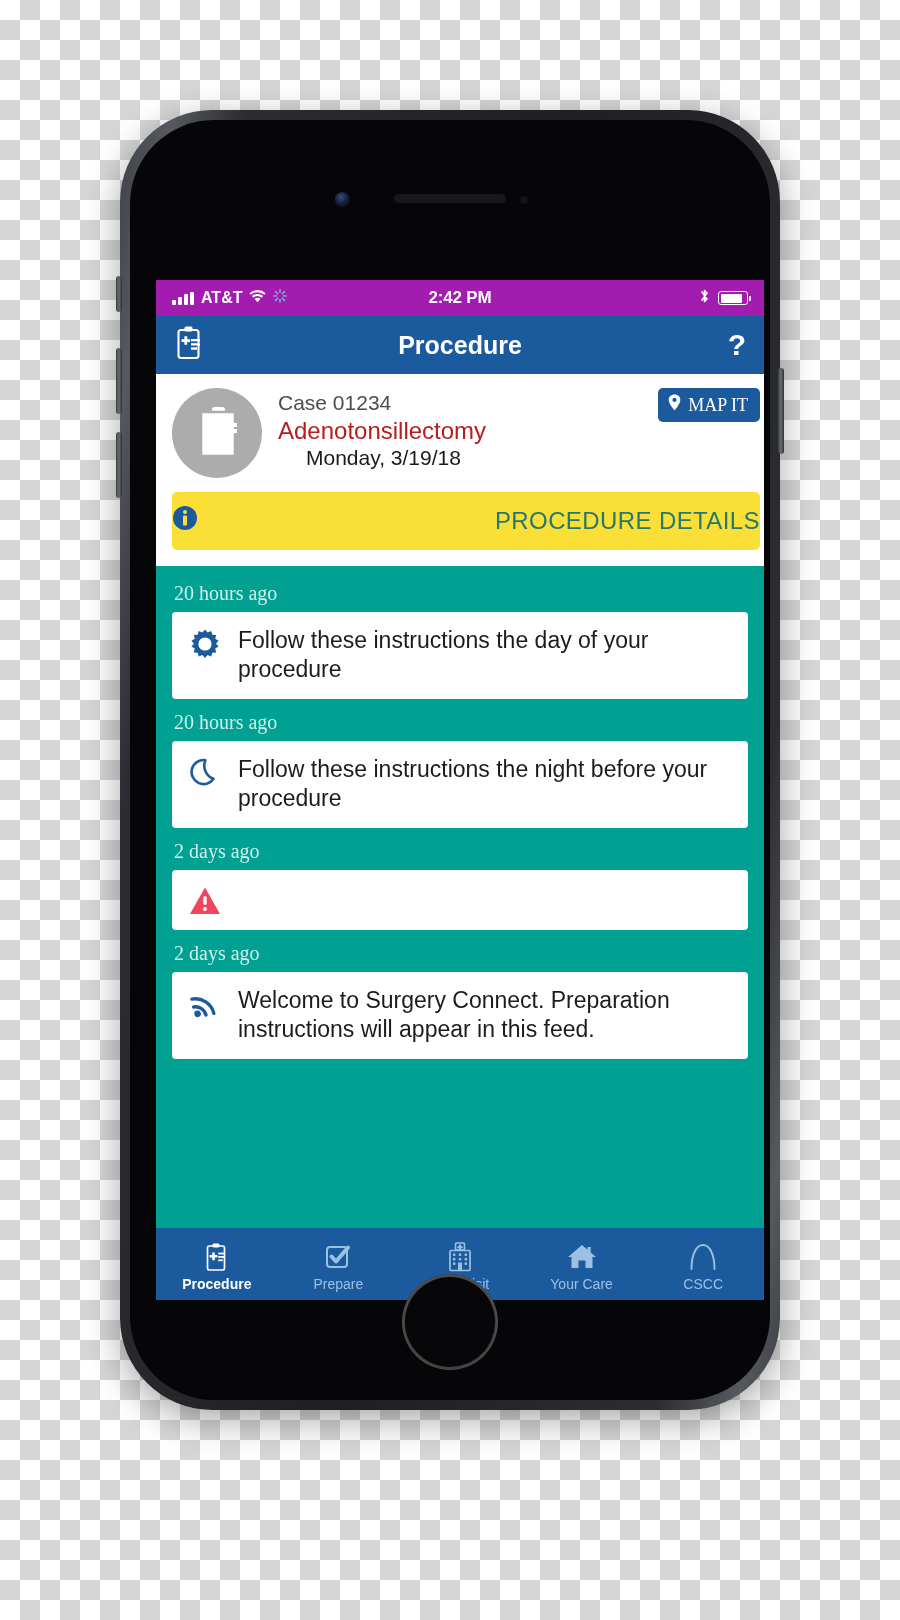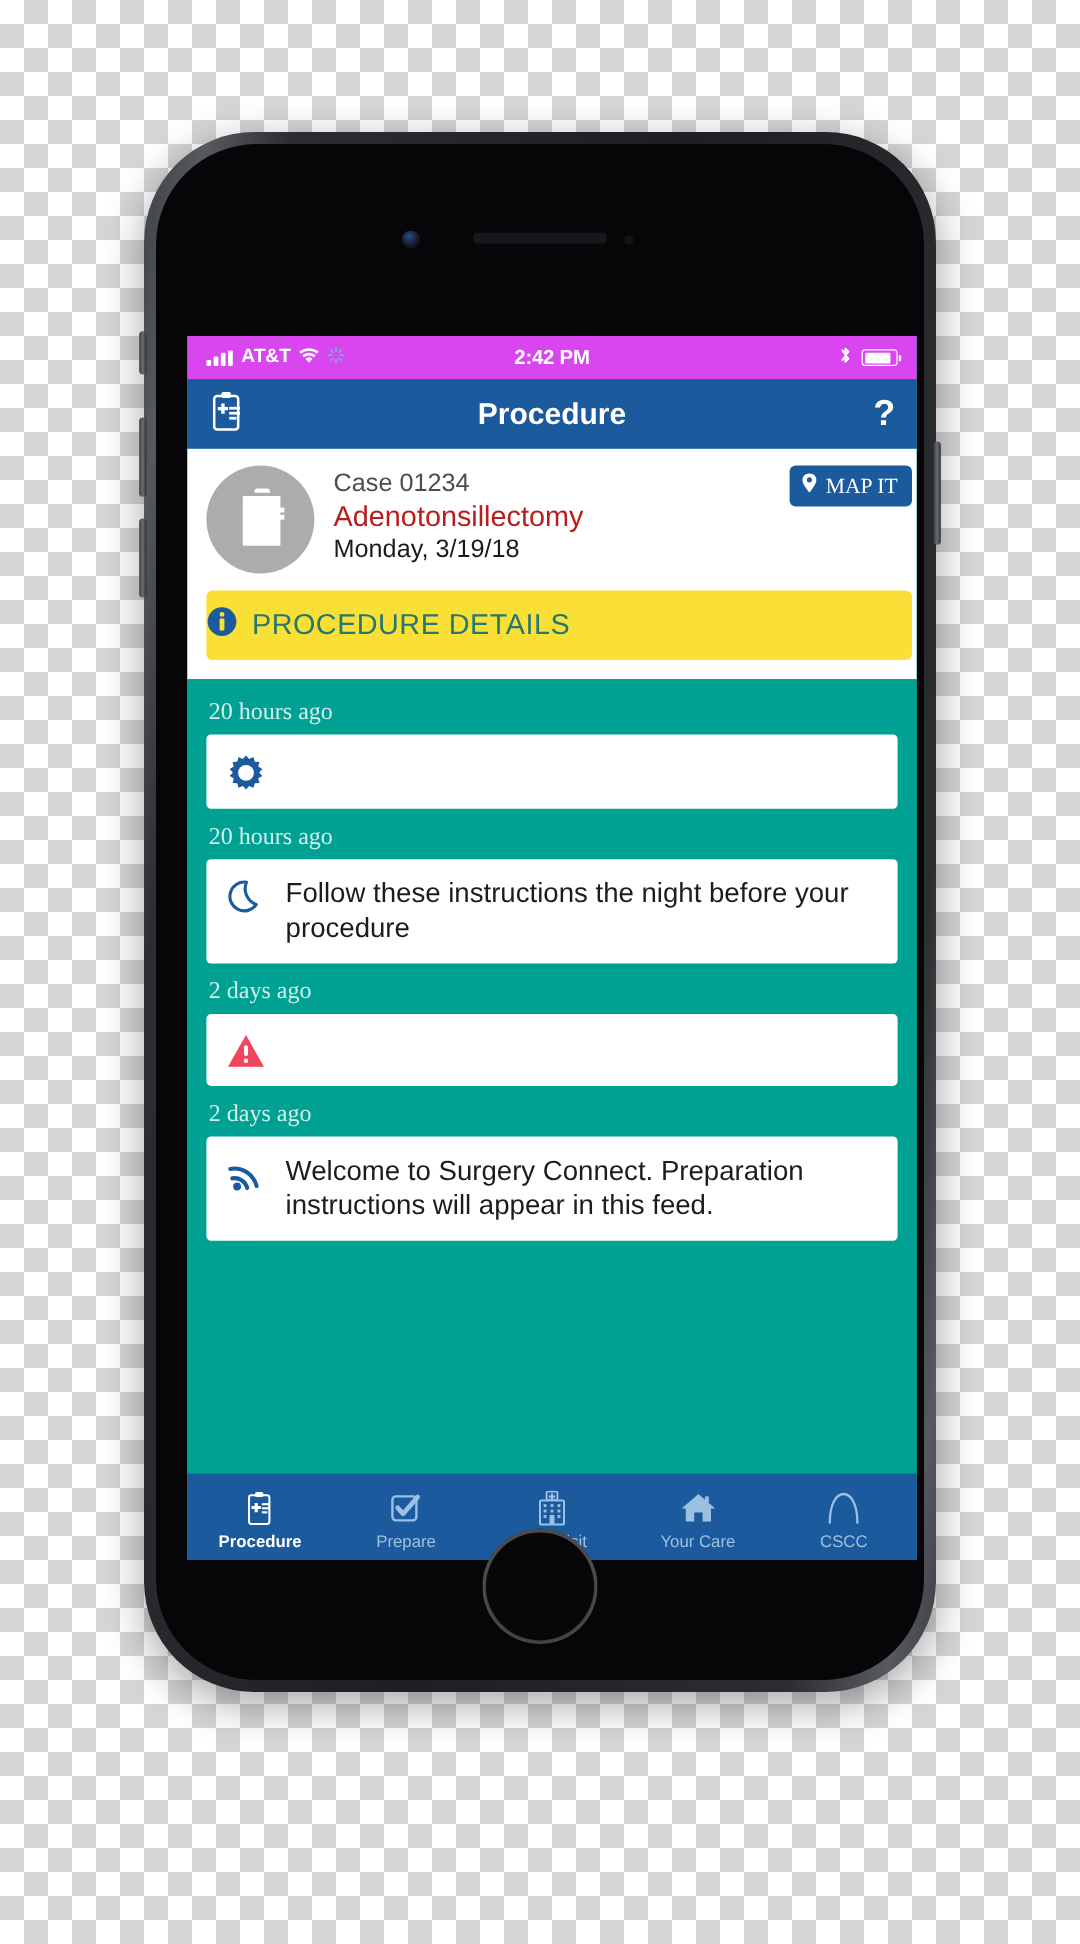--- a/index.html
+++ b/index.html
@@ -107,21 +107,21 @@
     height: 1020px;
     background: #00A093;
     overflow: hidden;
     display: flex;
     flex-direction: column;
   }
 
   
   .statusbar {
     height: 36px;
-    background: #d946ef;
+    background: #a21caf;
     color: #ffffff;
     display: flex;
     align-items: center;
     padding: 0 16px;
     font-size: 17px;
     font-weight: bold;
     box-sizing: border-box;
     gap: 45px;
   }
   .sb-left { display: flex; align-items: center; gap: 7px; flex: 1; }
@@ -175,41 +175,41 @@
   .avatar {
     width: 90px; height: 90px; border-radius: 50%;
     background: #ACACAC;
     flex: 0 0 auto;
     display: flex; align-items: center; justify-content: center;
     margin-right: 16px;
   }
   .case-text { flex: 1; padding-top: 2px; }
   .case-id { font-size: 21px; color: #4d4d4d; line-height: 1.22; }
   .case-name { font-size: 24px; color: #b91c1c; line-height: 1.22; }
-  .case-date { font-size: 21px; color: #1a1a1a; line-height: 1.25; }
+  .case-date { font-size: 21px; color: #1a1a1a; line-height: 1.25; margin-left: 28px; }
   .mapit {
     position: absolute;
     right: 0; top: 0;
     background: #1C5A9E;
     color: #fff;
     border-radius: 5px;
     padding: 6px 12px 6px 10px;
     font-size: 18px;
     display: flex; align-items: center; gap: 7px;
     white-space: nowrap;
     font-family: Liberation Serif, serif;
   }
   .details-btn {
     margin-top: 14px;
     background: #FAE036;
     border-radius: 5px;
     height: 58px;
     display: flex;
     align-items: center;
-    justify-content: flex-start;
+    justify-content: space-between;
     gap: 12px;
     color: #24786E;
     font-size: 24px;
     letter-spacing: 0.4px;
   }
 
   
   .feed {
     flex: 1;
     background: #00A093;
@@ -381,20 +381,21 @@
       <div class="feed">
 
         <div class="ts">20 hours ago</div>
         <div class="card">
           <span class="card-ico">
             <svg width="32" height="32" viewBox="0 0 32 32">
               <path fill="#1C5A9E" d="M16 1.5 l2.6 3.0 3.6-1.6 1.1 3.8 3.9 0.3 -1.0 3.8 3.4 2.0 -2.6 2.9 2.6 2.9 -3.4 2.0 1.0 3.8 -3.9 0.3 -1.1 3.8 -3.6-1.6 -2.6 3.0 -2.6-3.0 -3.6 1.6 -1.1-3.8 -3.9-0.3 1.0-3.8 -3.4-2.0 2.6-2.9 -2.6-2.9 3.4-2.0 -1.0-3.8 3.9-0.3 1.1-3.8 3.6 1.6 z"></path>
               <circle cx="16" cy="16" r="6.6" fill="#ffffff"></circle>
             </svg>
           </span>
+          <span class="card-txt">Follow these instructions the day of your procedure</span>
         </div>
 
         <div class="ts">20 hours ago</div>
         <div class="card">
           <span class="card-ico">
             <svg width="32" height="32" viewBox="0 0 32 32">
               <path d="M24.5 21.8 A12 12 0 1 1 16.4 3.2 A14 14 0 0 0 24.5 21.8 Z" fill="none" stroke="#1C5A9E" stroke-width="2.6" stroke-linejoin="round"></path>
             </svg>
           </span>
           <span class="card-txt">Follow these instructions the night before your procedure</span>

